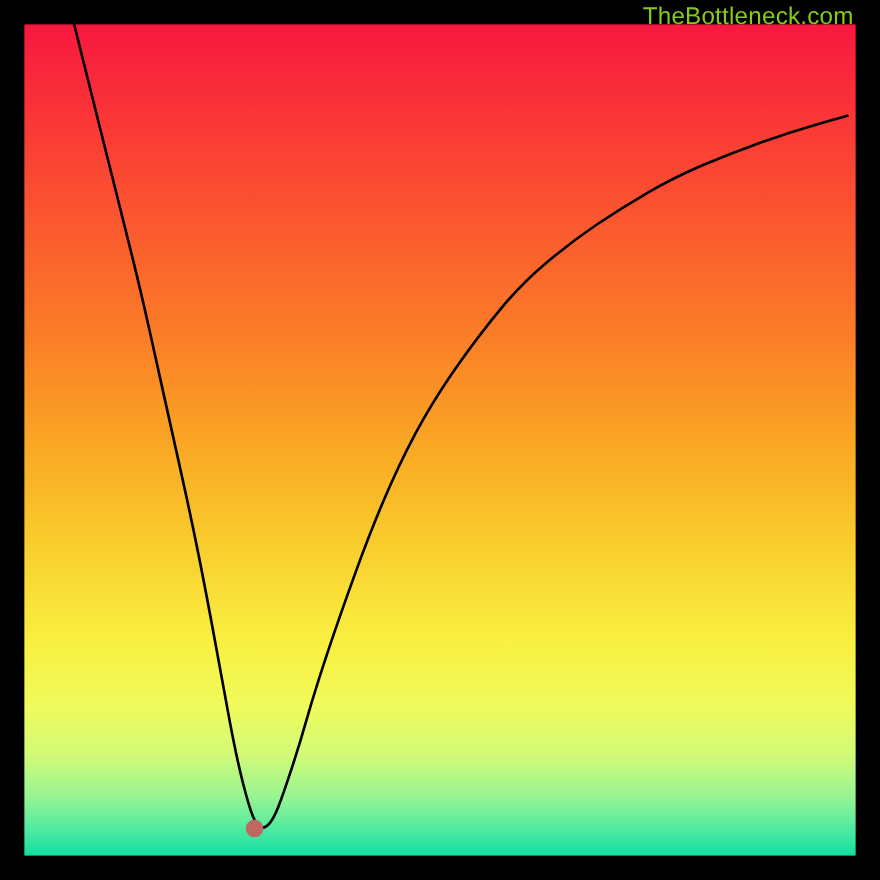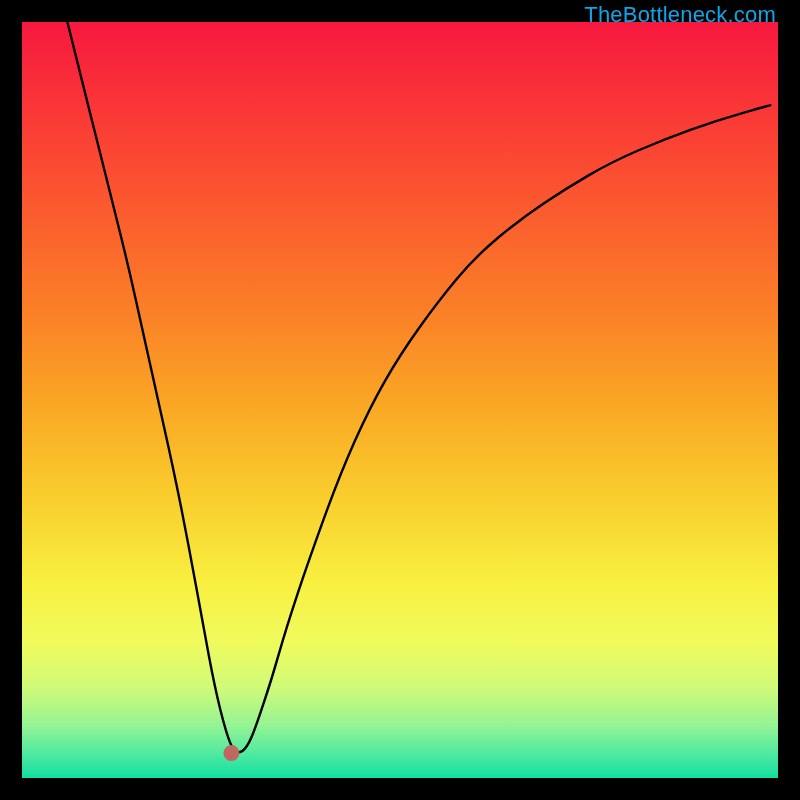--- a/index.html
+++ b/index.html
@@ -23,21 +23,21 @@
     position: absolute;
     left: 0;
     top: 0;
     width: 756px;
     height: 756px;
   }
   .watermark {
     position: absolute;
     top: 2px;
     right: 24px;
-    color: #0ea5e9;
+    color: #84cc16;
     font-size: 22px;
     font-weight: 500;
     letter-spacing: 0.2px;
     user-select: none;
   }
   svg { display: block; }
 </style>
 </head>
 <body>
 

